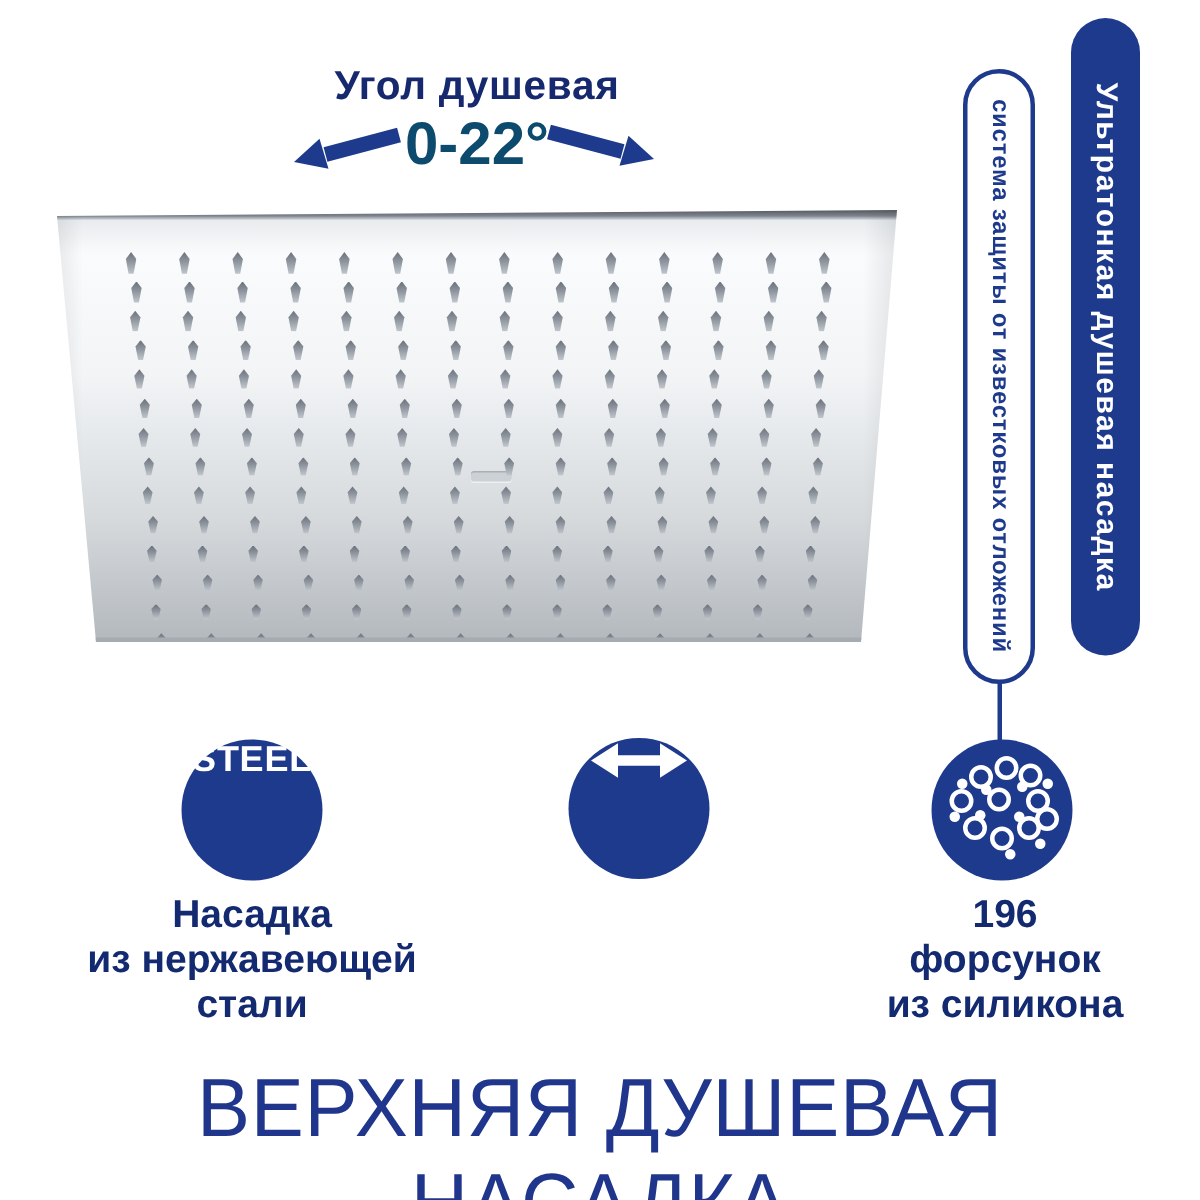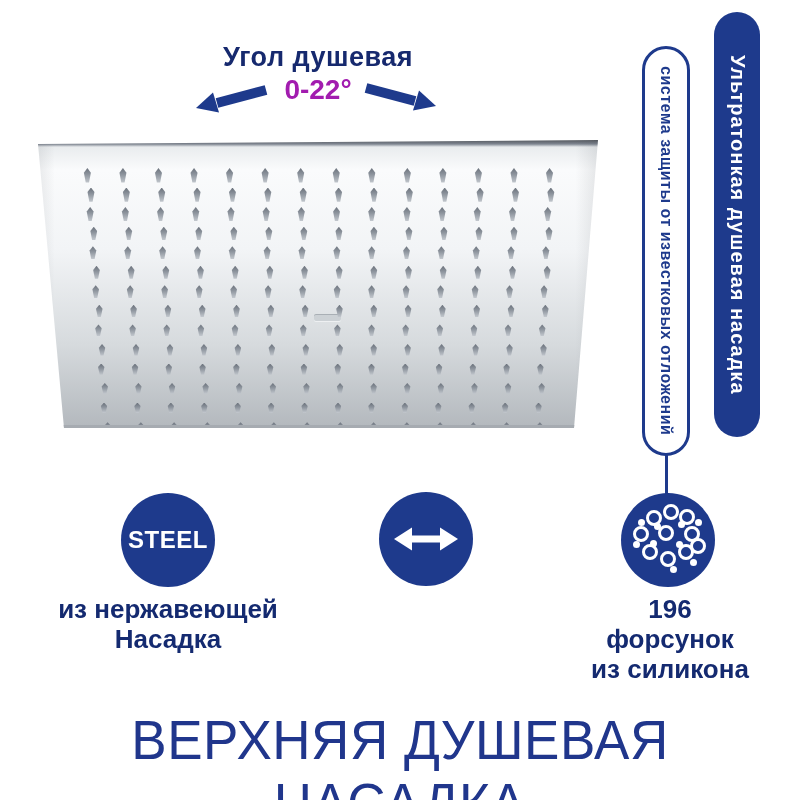--- a/index.html
+++ b/index.html
@@ -3,21 +3,21 @@
 <meta charset="utf-8">
 <style>
   html,body{margin:0;padding:0;background:#fff;}
   .stage{position:relative;width:800px;height:800px;background:#fff;overflow:hidden;
          font-family:"Liberation Sans",sans-serif;}
 
   
   .tilt-heading{position:absolute;left:168px;top:42px;width:300px;text-align:center;
     color:#16296e;font-weight:bold;font-size:27px;letter-spacing:0.5px;}
   .tilt-range{position:absolute;left:168px;top:74px;width:300px;text-align:center;
-    color:#a21caf;font-weight:bold;font-size:28px;}
+    color:#0c4a6e;font-weight:bold;font-size:40px;}
   .tilt-arrow{position:absolute;width:76px;height:34px;}
   .tilt-arrow.left{left:194px;top:81px;}
   .tilt-arrow.right{left:362px;top:79px;transform:scaleX(-1);}
 
   
   .plate{position:absolute;left:38px;top:140px;width:560px;height:288px;
     clip-path:polygon(0px 4px,560px 0px,536px 288px,26px 288px);
     background:
       linear-gradient(90deg,rgba(70,75,82,0.10) 0,rgba(0,0,0,0) 3%,rgba(0,0,0,0) 96%,rgba(70,75,82,0.12) 100%),
       linear-gradient(180deg,#54585e 0px,#7e8590 4px,#e9ecee 7px,#fafbfc 30px,#f2f4f6 110px,#d6dadd 205px,#b3b8bd 288px);}
@@ -33,21 +33,21 @@
     border-radius:23px;display:flex;align-items:center;justify-content:center;}
   .ribbon-solid span{writing-mode:vertical-rl;color:#ffffff;font-weight:bold;font-size:20px;letter-spacing:1px;white-space:nowrap;}
   .ribbon-outline{position:absolute;left:642px;top:46px;width:48px;height:410px;background:#fff;
     border:3px solid #1e3a8c;border-radius:26px;box-sizing:border-box;
     display:flex;align-items:center;justify-content:center;}
   .ribbon-outline span{writing-mode:vertical-rl;color:#1e3a8c;font-weight:bold;font-size:16px;letter-spacing:0.5px;white-space:nowrap;}
   .connector{position:absolute;left:665px;top:454px;width:3px;height:40px;background:#1e3a8c;}
 
   
   .feature-circle{position:absolute;width:94px;height:94px;border-radius:50%;background:#1e3a8c;
-    display:flex;align-items:center;justify-content:center;}
+    display:flex;justify-content:center;}
   .circle-steel{left:121px;top:493px;}
   .circle-size{left:379px;top:492px;}
   .circle-dots{left:621px;top:493px;}
   .steel-label{color:#fff;font-weight:bold;font-size:24px;letter-spacing:0.5px;}
   .dots-pattern{position:relative;width:94px;height:94px;}
   .dots-pattern .ring{position:absolute;width:10px;height:10px;border:3.5px solid #fff;border-radius:50%;}
   .dots-pattern .dot{position:absolute;width:7px;height:7px;background:#fff;border-radius:50%;}
 
   
   .caption{position:absolute;text-align:center;color:#142a70;font-weight:bold;
@@ -316,22 +316,23 @@
         <div class="dot" style="left: 11.5px; top: 47.5px;"></div>
         <div class="dot" style="left: 54.5px; top: 47.5px;"></div>
         <div class="dot" style="left: 28.5px; top: 46.5px;"></div>
         <div class="dot" style="left: 68.5px; top: 65.5px;"></div>
         <div class="dot" style="left: 48.5px; top: 72.5px;"></div>
         <div class="dot" style="left: 16.5px; top: 25.5px;"></div>
       </div>
   </div>
 
   <div class="caption caption-steel">
+    <span>Насадка</span>
     <span>из нержавеющей</span>
-    <span>Насадка</span>
+    <span>стали</span>
   </div>
   <div class="caption caption-dots">
     <span>196</span>
     <span>форсунок</span>
     <span>из силикона</span>
   </div>
 
   <div class="product-title">ВЕРХНЯЯ ДУШЕВАЯ НАСАДКА</div>
 
 </div>

